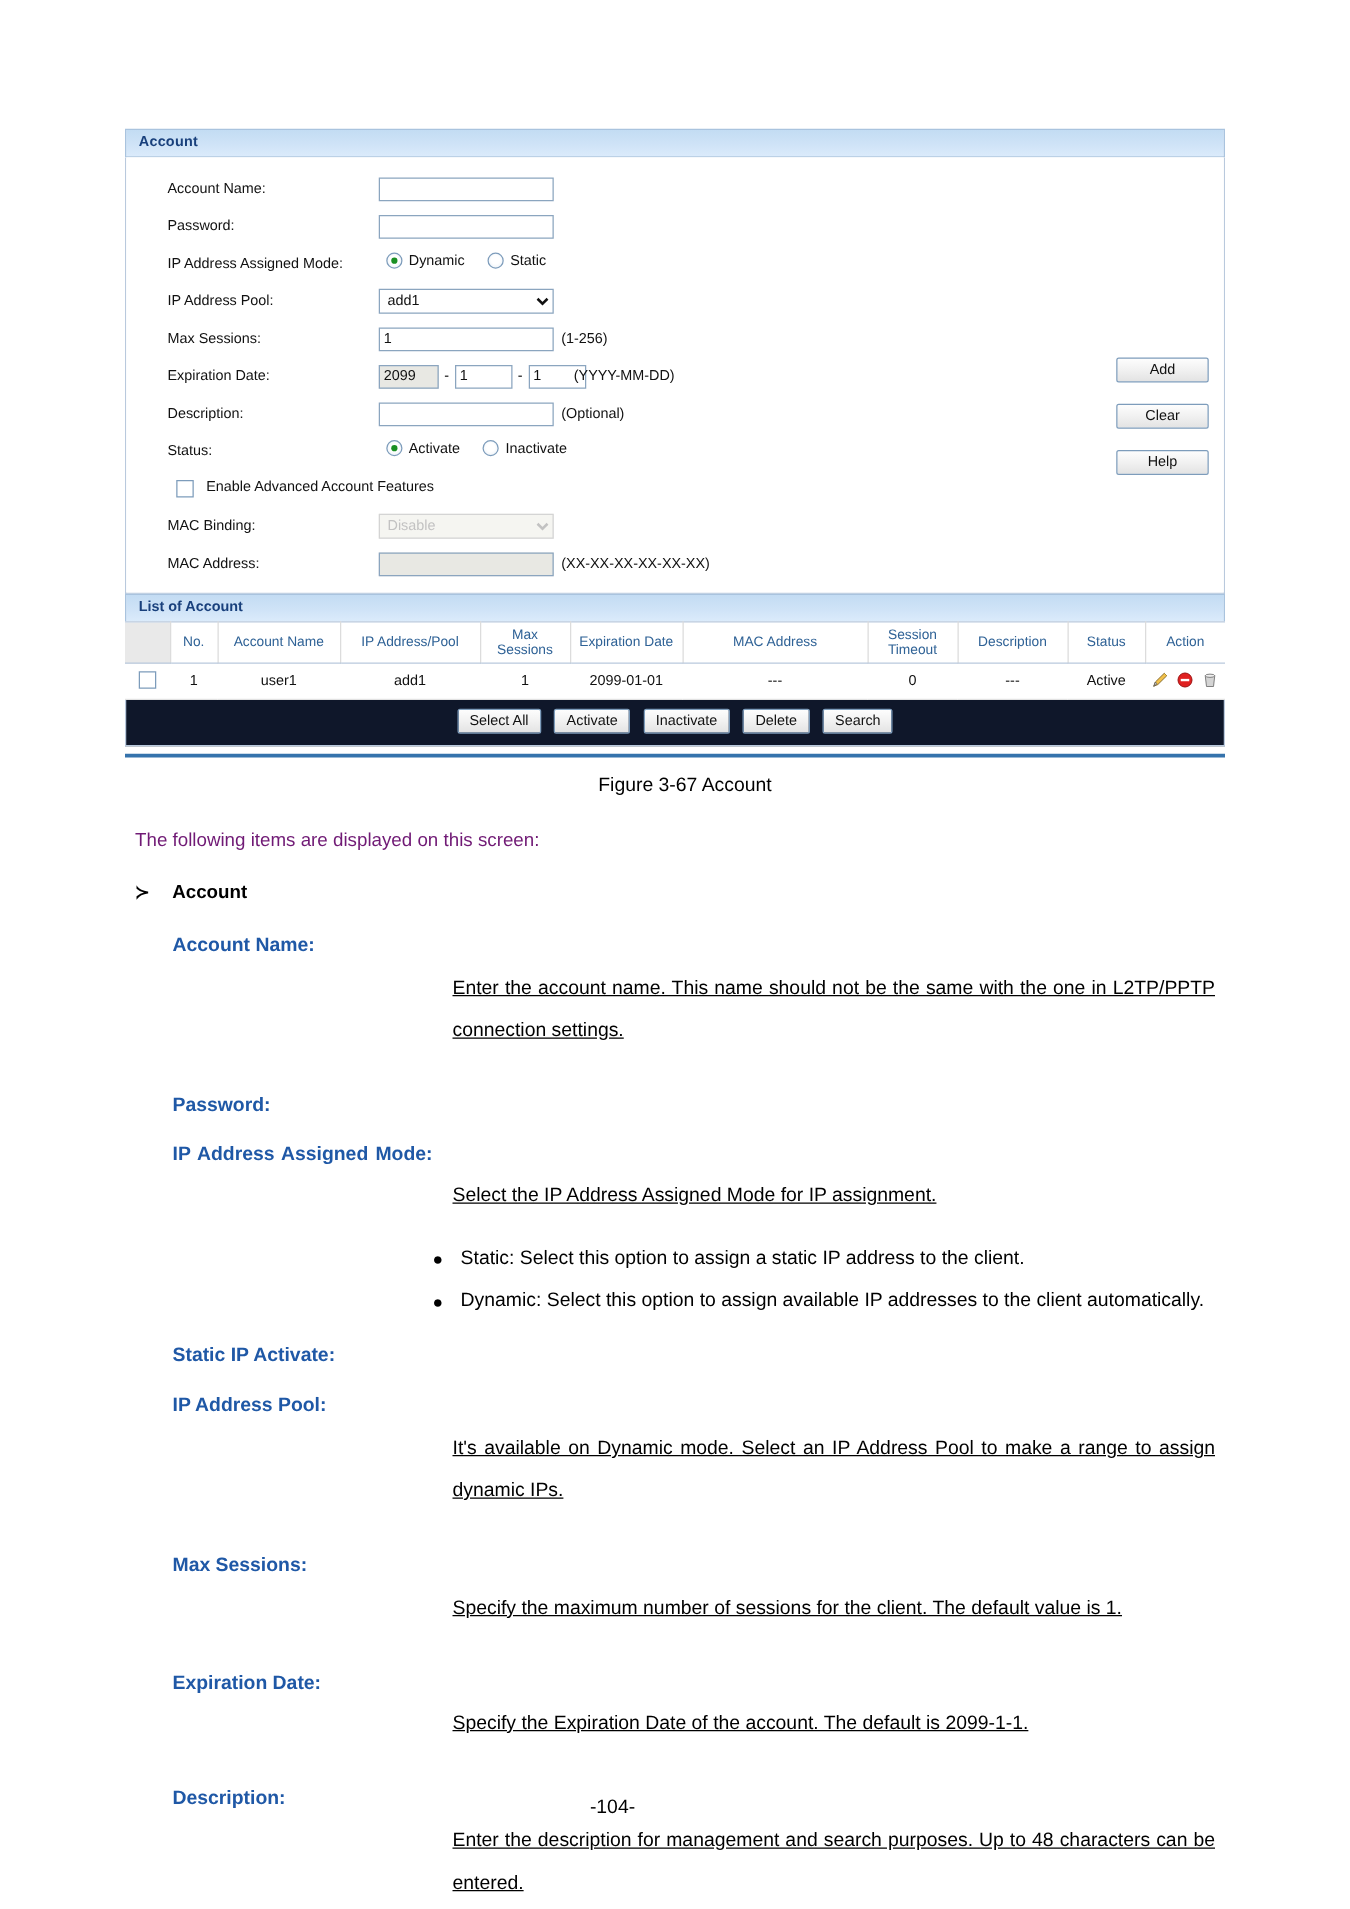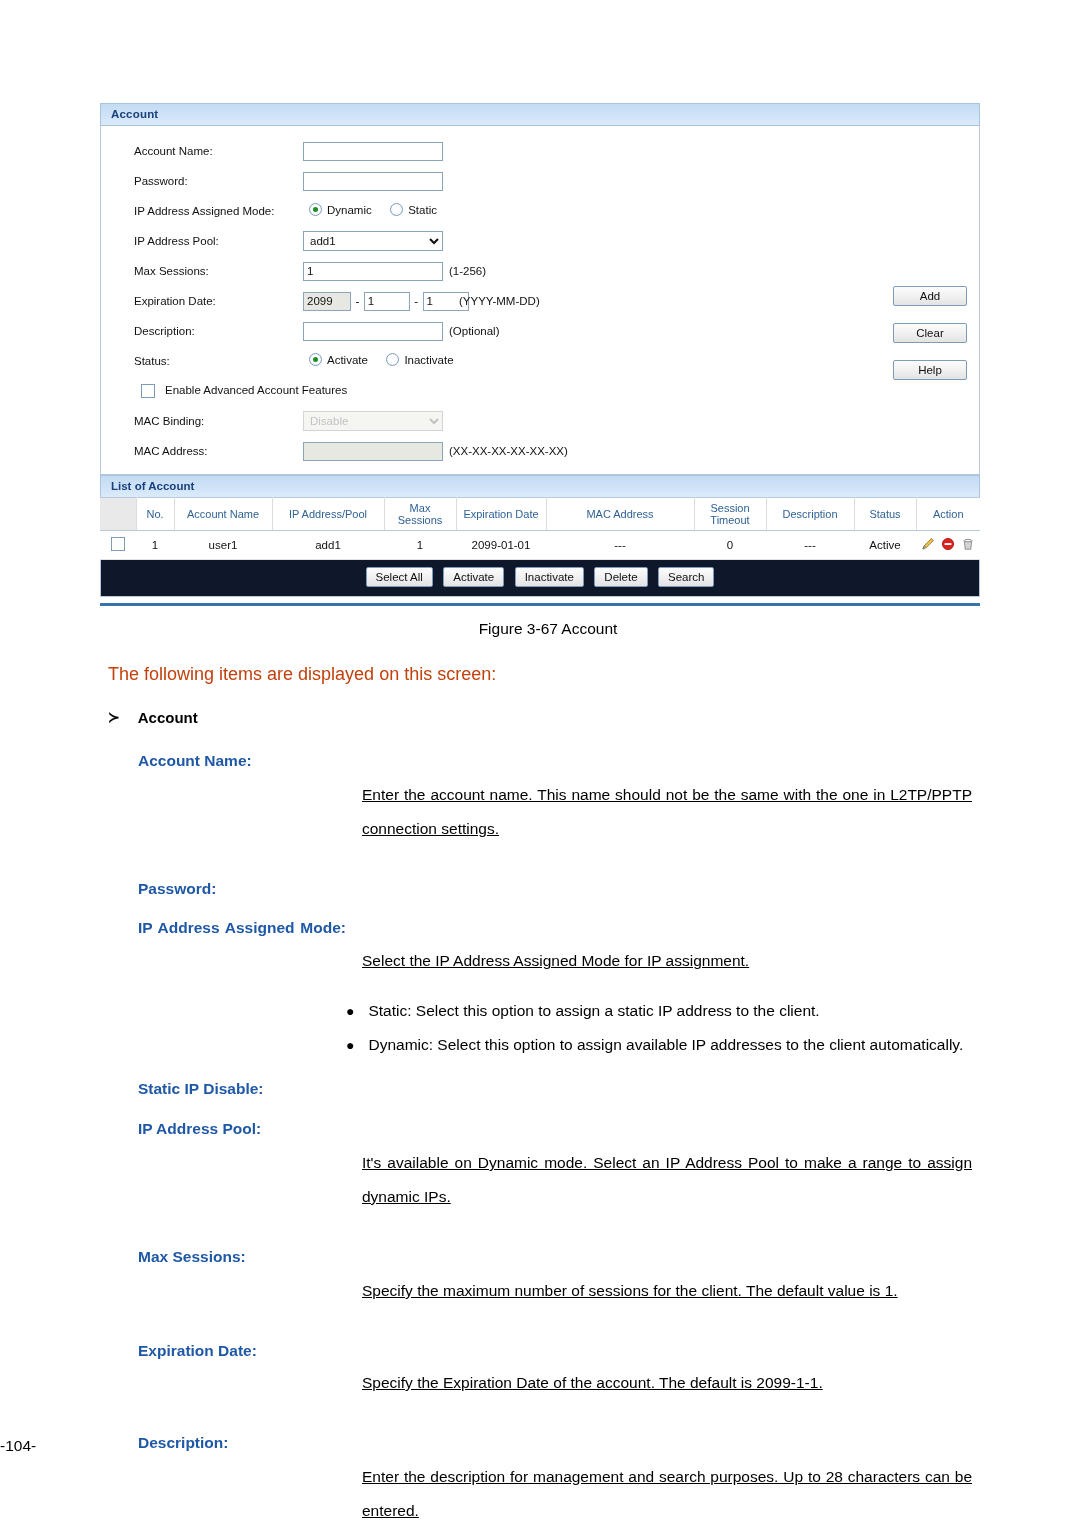--- a/index.html
+++ b/index.html
@@ -224,22 +224,22 @@
     width: 880px;
     font-family: "Liberation Sans", sans-serif;
   }
   .fig-caption {
     text-align: center;
     font-size: 15.5px;
     color: #000;
     margin-bottom: 26px;
   }
   .intro {
-    font-size: 18px;
-    color: #c2410c;
+    font-size: 15px;
+    color: #701a75;
     margin-bottom: 24px;
   }
   .bullet-head {
     font-size: 15px;
     font-weight: bold;
     color: #000;
     margin-bottom: 22px;
     display: flex;
     gap: 18px;
   }
@@ -284,20 +284,21 @@
     line-height: 34px;
     flex: none;
   }
   .sub-list li .txt2 { flex: 1; }
 
   .page-num {
     position: absolute;
     left: 0;
     top: 1437px;
     width: 980px;
+    text-align: center;
     font-size: 15.5px;
     color: #000;
   }
 </style>
 </head>
 <body>
 
 <div class="figure">
 
   <div class="panel-header">Account</div>
@@ -534,21 +535,21 @@
         </li>
         <li>
           <span class="dot">●</span>
           <span class="txt2">Dynamic: Select this option to assign available IP addresses to the client automatically.</span>
         </li>
       </ul>
     </div>
   </div>
 
   <div class="term-block">
-    <div class="term">Static IP Disable:</div>
+    <div class="term">Static IP Activate:</div>
   </div>
 
   <div class="term-block">
     <div class="term">IP Address Pool:</div>
     <div class="desc">
       <p class="just">It's available on Dynamic mode. Select an IP Address Pool to make a range to assign dynamic IPs.</p>
     </div>
   </div>
 
   <div class="term-block">
@@ -561,19 +562,19 @@
   <div class="term-block">
     <div class="term">Expiration Date:</div>
     <div class="desc tight">
       <p>Specify the Expiration Date of the account. The default is 2099-1-1.</p>
     </div>
   </div>
 
   <div class="term-block">
     <div class="term">Description:</div>
     <div class="desc">
-      <p class="just">Enter the description for management and search purposes. Up to 28 characters can be entered.</p>
+      <p class="just">Enter the description for management and search purposes. Up to 48 characters can be entered.</p>
     </div>
   </div>
 
 </div>
 
 <div class="page-num">-104-</div>
 
 </body></html>

